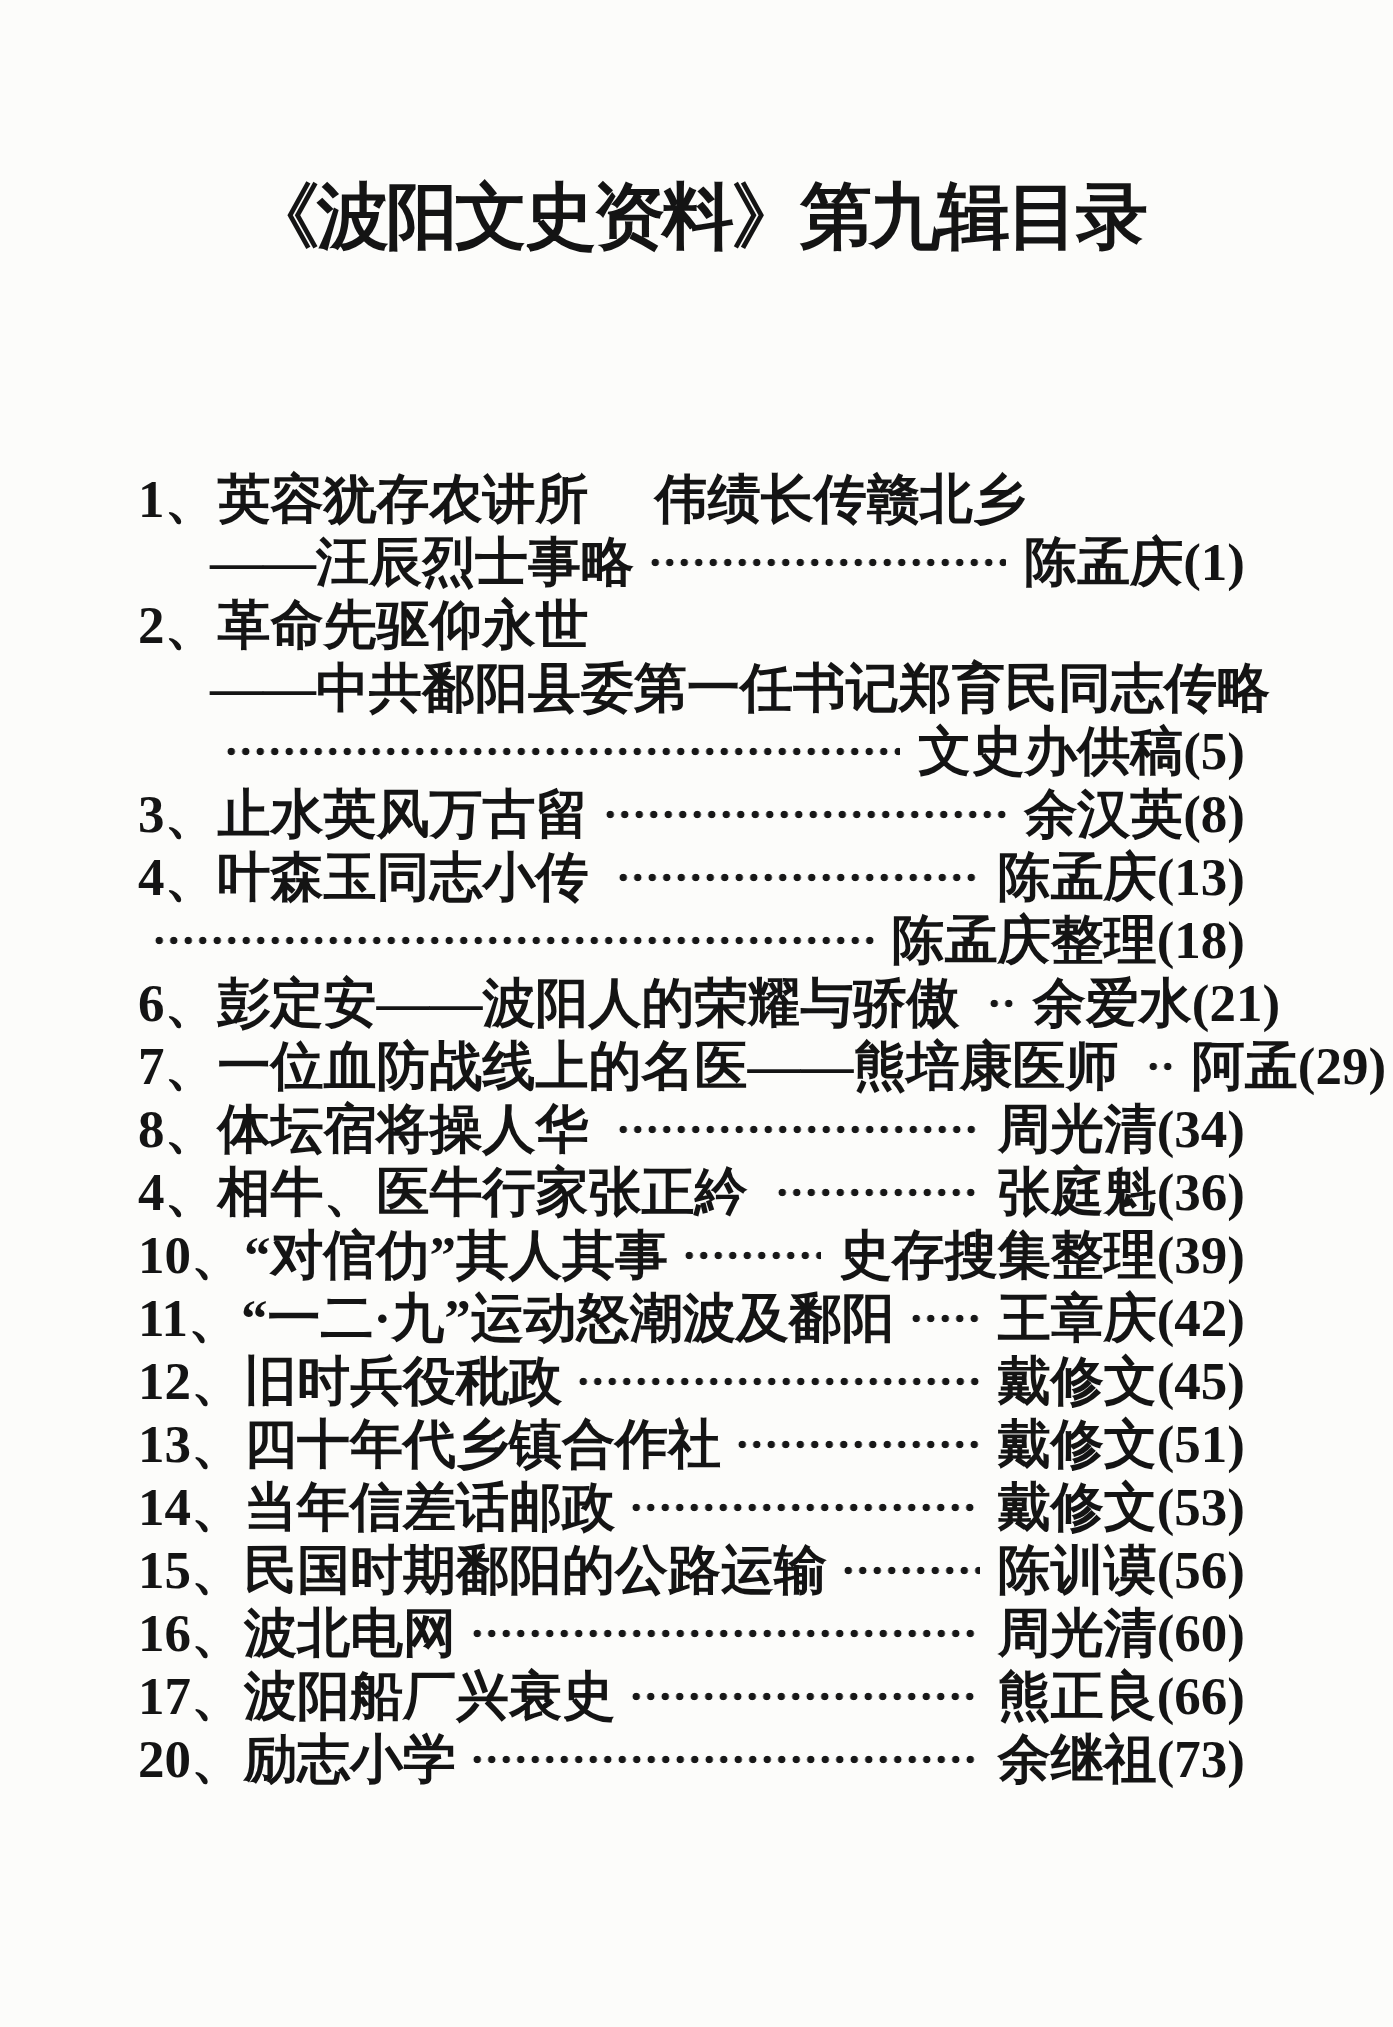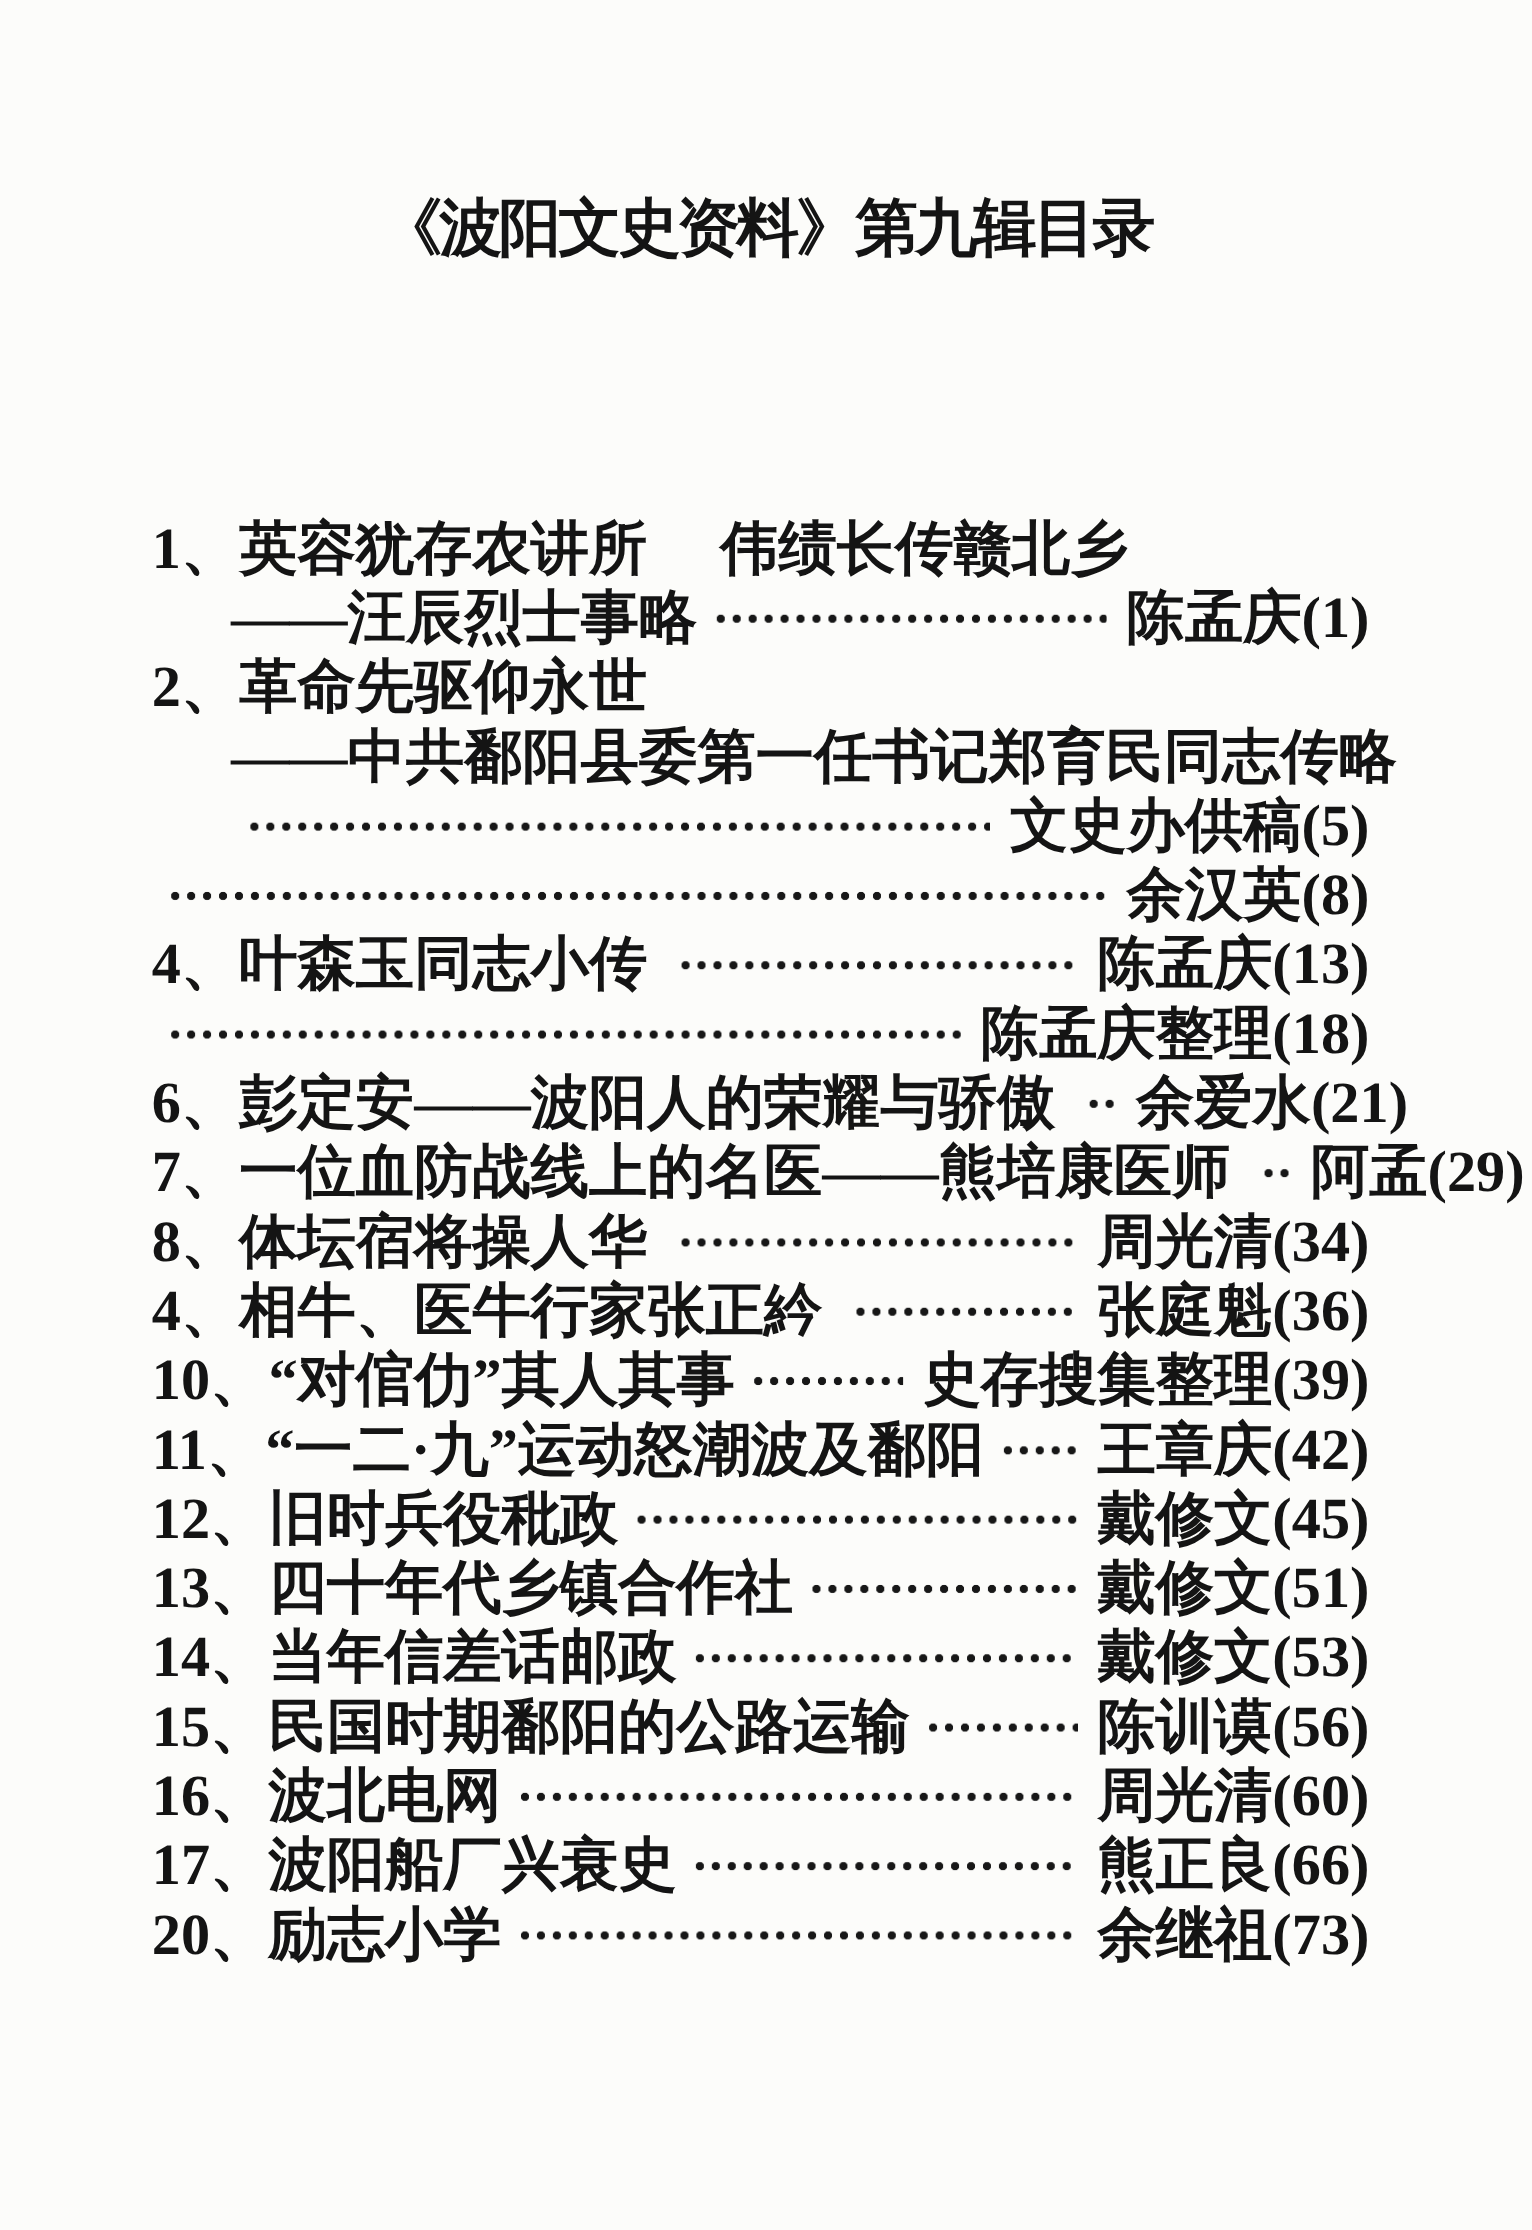--- a/index.html
+++ b/index.html
@@ -18,21 +18,21 @@
   .page {
     position: absolute;
     inset: 0;
   }
   .page-title {
     position: absolute;
     top: 172px;
     left: 0;
     width: 100%;
     text-align: center;
-    font-size: 57px;
+    font-size: 72px;
     font-weight: bold;
     letter-spacing: -3px;
     white-space: nowrap;
     line-height: 1.25;
   }
   .toc {
     position: absolute;
     top: 468px;
     left: 138px;
     right: 148px;
@@ -70,21 +70,21 @@
 <body style="background: rgb(252, 252, 250); color: rgb(20, 20, 20);">
 
 <div class="page">
   <div class="page-title">《波阳文史资料》第九辑目录</div>
   <div class="toc">
       <div class="row"><span class="row-text">1、英容犹存农讲所　 伟绩长传赣北乡</span></div>
       <div class="row indented"><span class="row-text">——汪辰烈士事略</span><span class="leader"></span><span class="row-author">陈孟庆(1)</span></div>
       <div class="row"><span class="row-text">2、革命先驱仰永世</span></div>
       <div class="row indented"><span class="row-text">——中共鄱阳县委第一任书记郑育民同志传略</span></div>
       <div class="row indented"><span class="row-text"></span><span class="leader"></span><span class="row-author">文史办供稿(5)</span></div>
-      <div class="row"><span class="leader"></span><span class="row-author">余汉英(8)</span></div>
+      <div class="row"><span class="row-text">3、止水英风万古留</span><span class="leader"></span><span class="row-author">余汉英(8)</span></div>
       <div class="row"><span class="row-text">4、叶森玉同志小传 </span><span class="leader"></span><span class="row-author">陈孟庆(13)</span></div>
       <div class="row"><span class="leader"></span><span class="row-author">陈孟庆整理(18)</span></div>
       <div class="row"><span class="row-text">6、彭定安——波阳人的荣耀与骄傲 </span><span class="leader"></span><span class="row-author">余爱水(21)</span></div>
       <div class="row"><span class="row-text">7、一位血防战线上的名医——熊培康医师 </span><span class="leader"></span><span class="row-author">阿孟(29)</span></div>
       <div class="row"><span class="row-text">8、体坛宿将操人华 </span><span class="leader"></span><span class="row-author">周光清(34)</span></div>
       <div class="row"><span class="row-text">4、相牛、医牛行家张正紟 </span><span class="leader"></span><span class="row-author">张庭魁(36)</span></div>
       <div class="row"><span class="row-text">10、“对倌仂”其人其事</span><span class="leader"></span><span class="row-author">史存搜集整理(39)</span></div>
       <div class="row"><span class="row-text">11、“一二·九”运动怒潮波及鄱阳</span><span class="leader"></span><span class="row-author">王章庆(42)</span></div>
       <div class="row"><span class="row-text">12、旧时兵役秕政</span><span class="leader"></span><span class="row-author">戴修文(45)</span></div>
       <div class="row"><span class="row-text">13、四十年代乡镇合作社</span><span class="leader"></span><span class="row-author">戴修文(51)</span></div>

